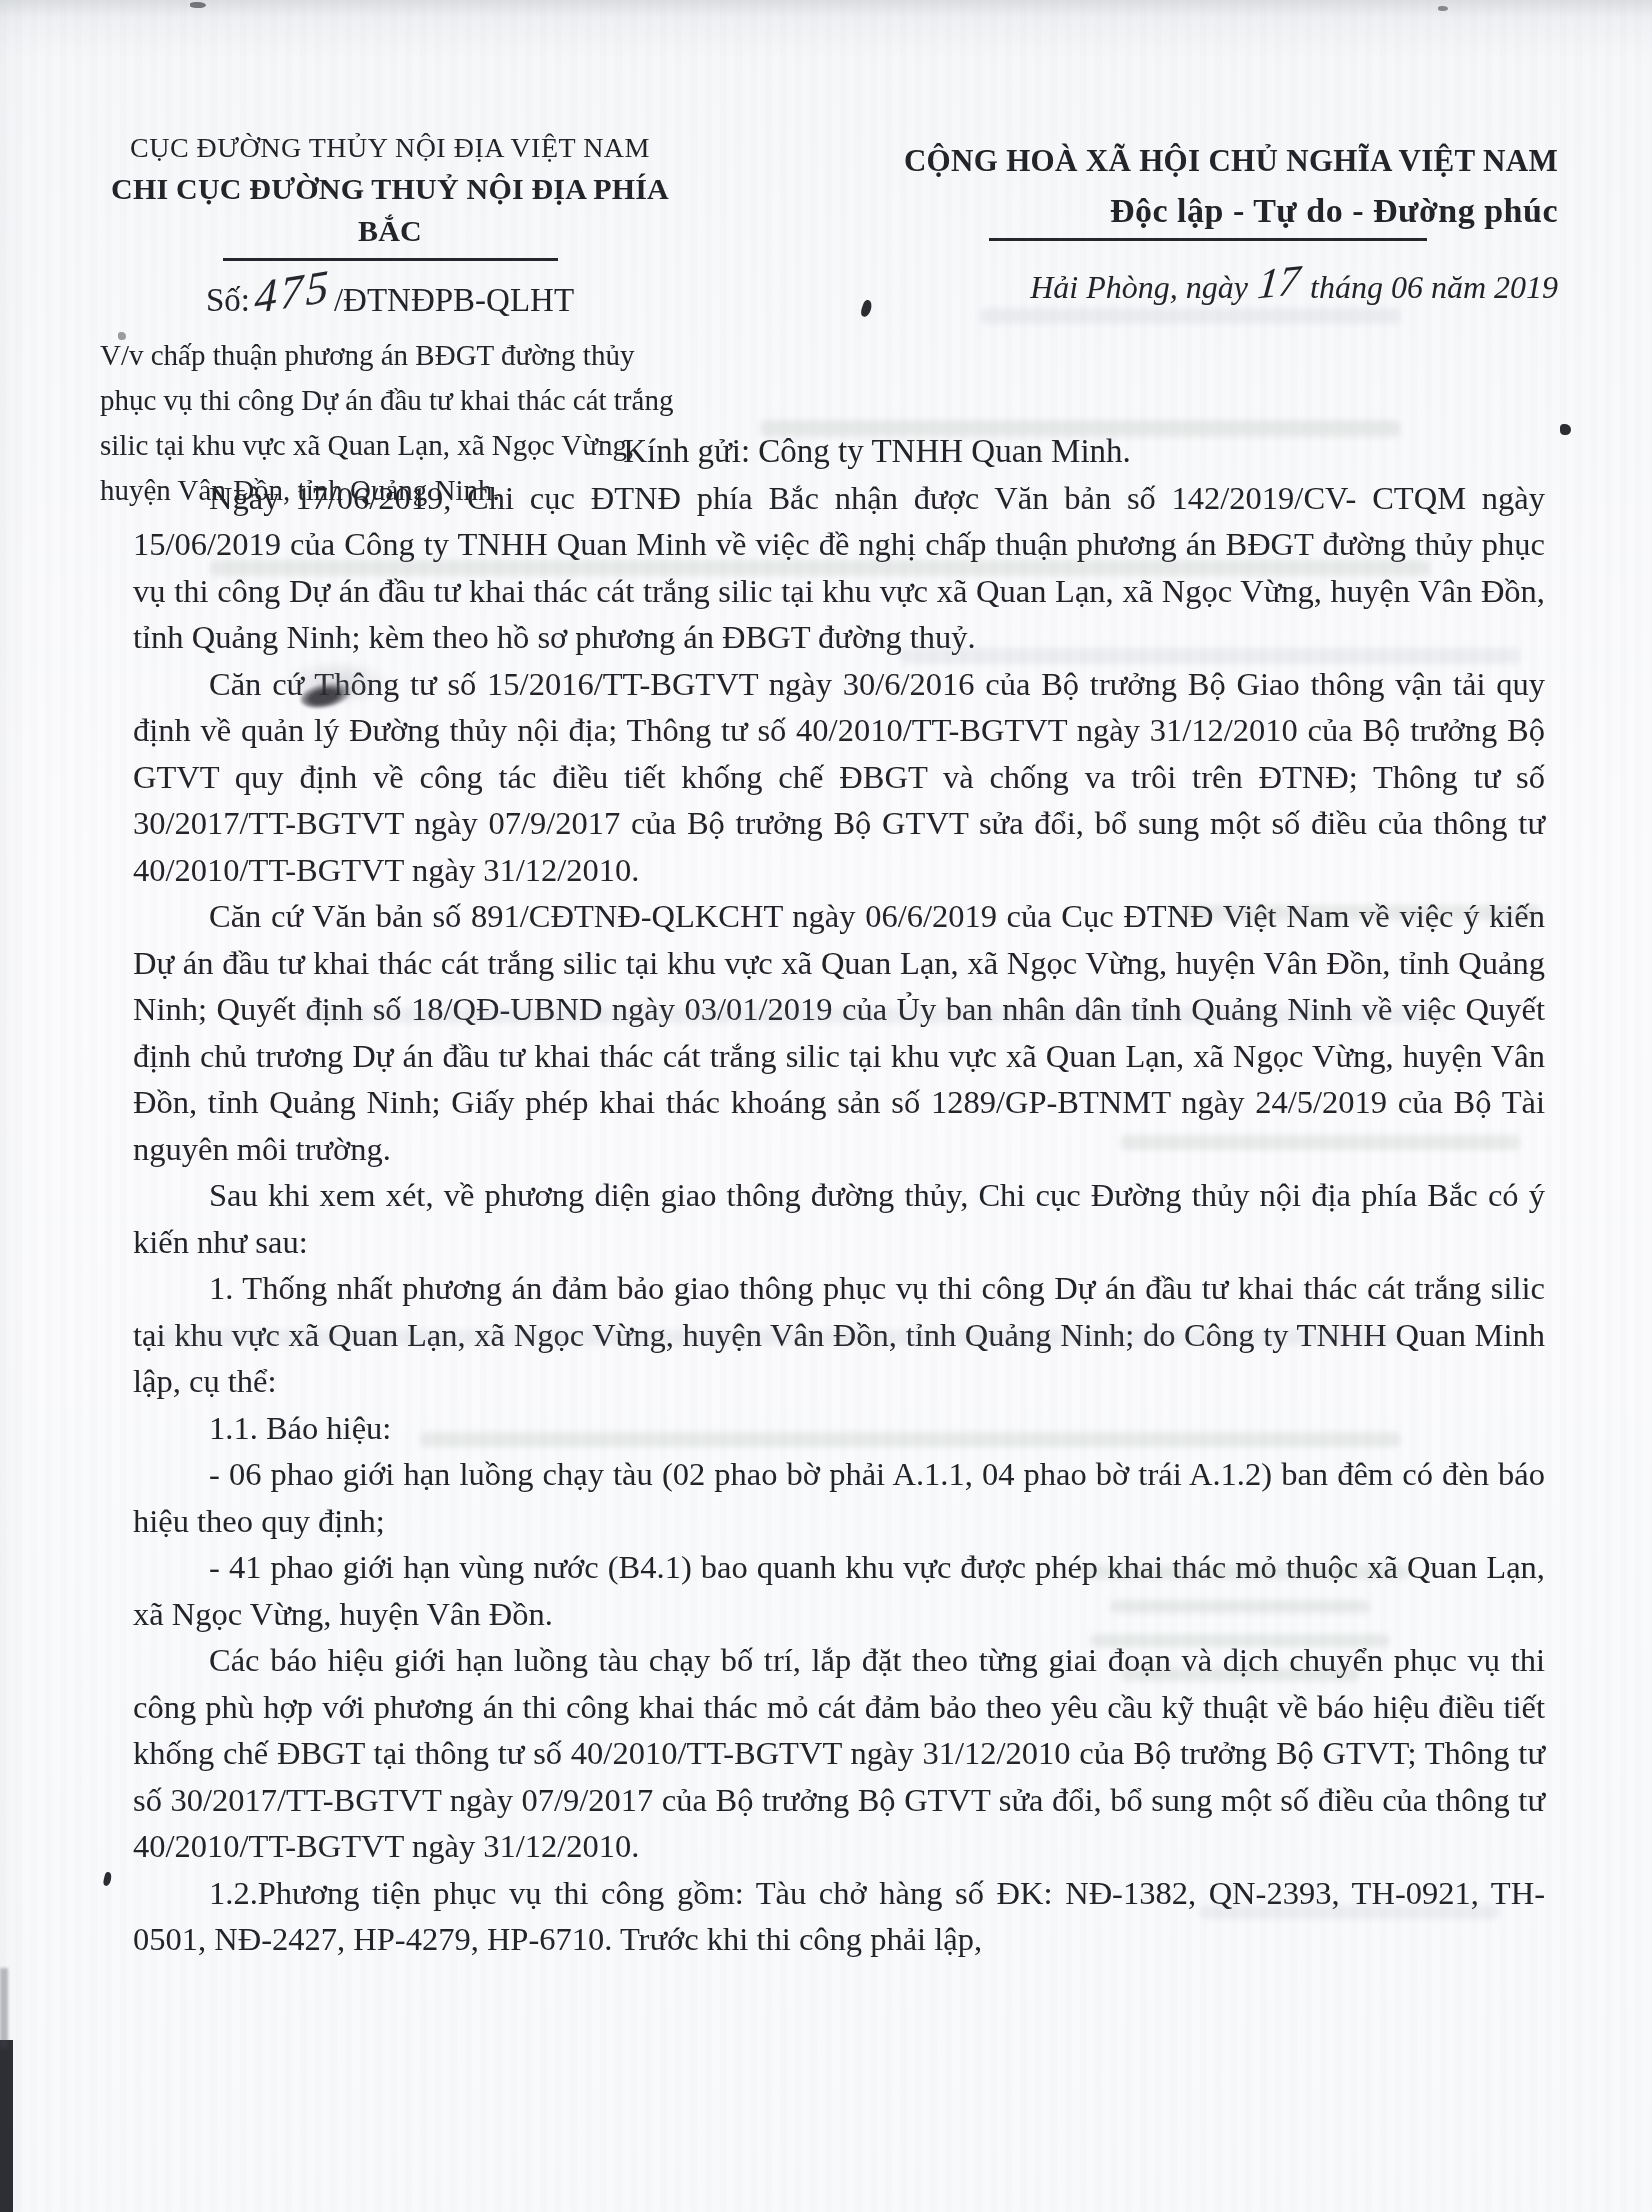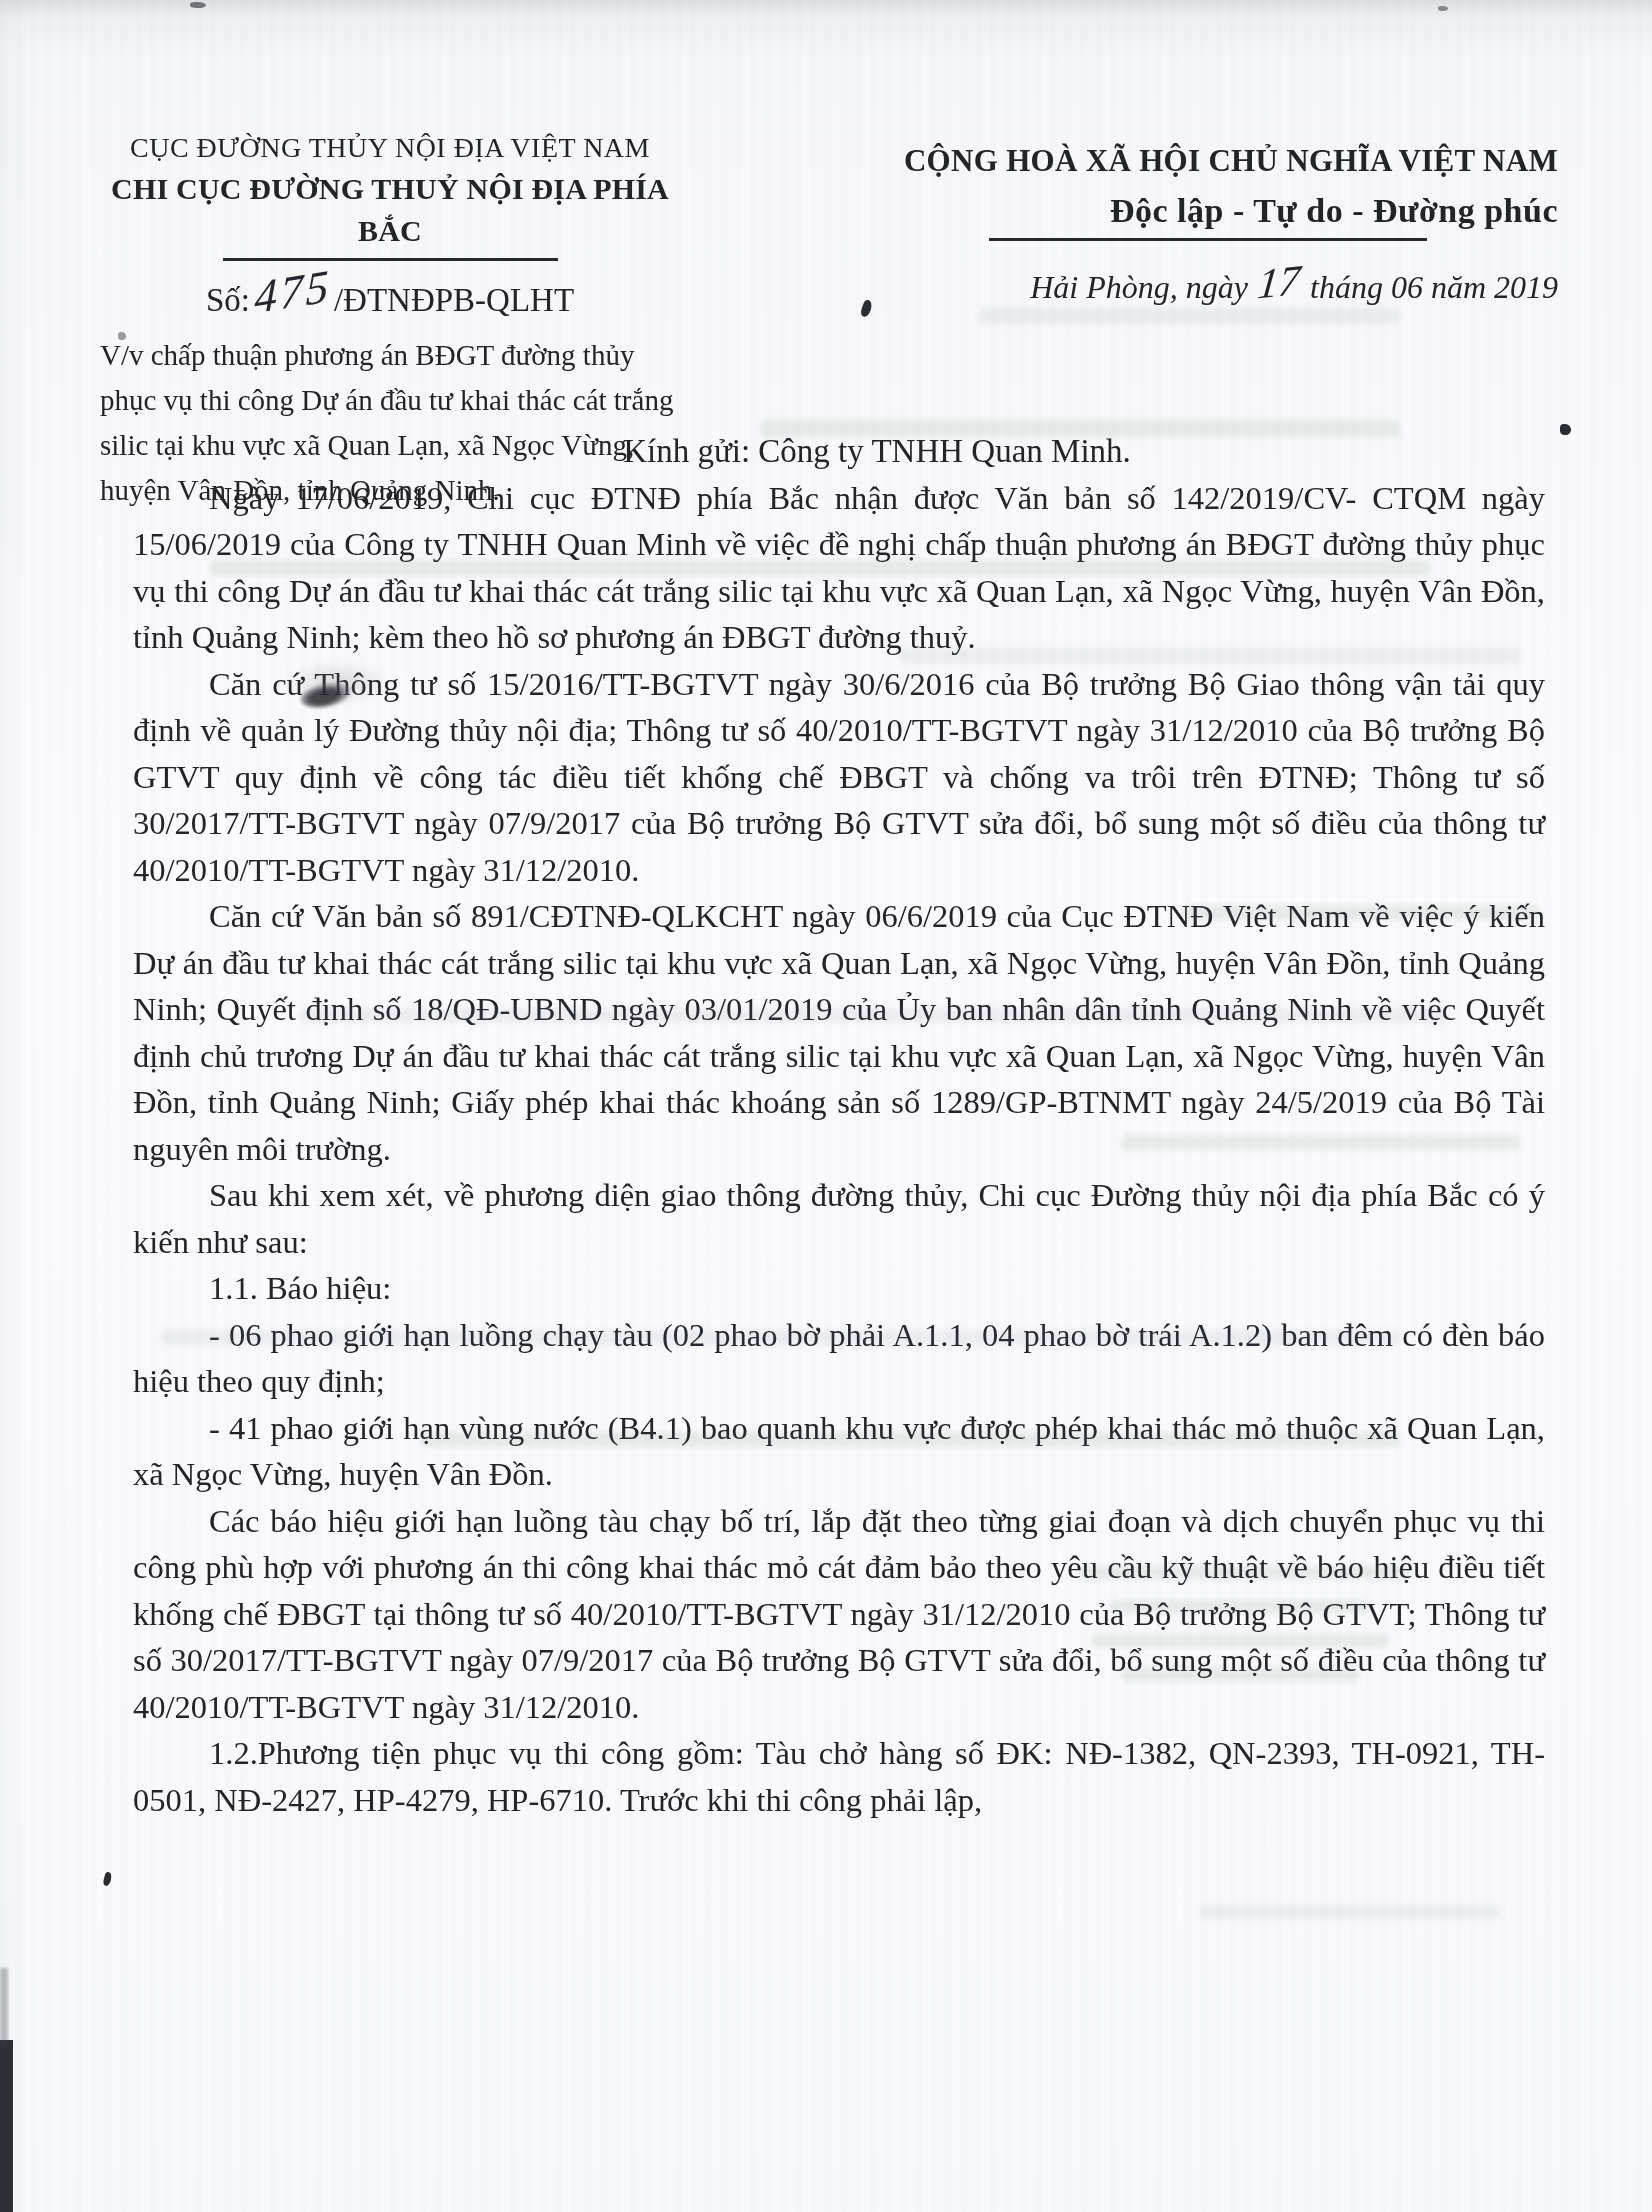--- a/index.html
+++ b/index.html
@@ -99,20 +99,21 @@
       <span>tháng 06 năm 2019</span>
     </div>
   </div>
 
   <div class="doc-body">
     <p class="salutation">Kính gửi: Công ty TNHH Quan Minh.</p>
     <p>Ngày 17/06/2019, Chi cục ĐTNĐ phía Bắc nhận được Văn bản số 142/2019/CV- CTQM ngày 15/06/2019 của Công ty TNHH Quan Minh về việc đề nghị chấp thuận  phương án BĐGT đường thủy phục vụ thi công Dự án đầu tư khai thác cát trắng silic tại khu vực xã Quan Lạn, xã Ngọc Vừng, huyện Vân Đồn, tỉnh Quảng Ninh; kèm theo hồ sơ phương án ĐBGT đường thuỷ.</p>
     <p>Căn cứ Thông tư số 15/2016/TT-BGTVT ngày 30/6/2016 của Bộ trưởng Bộ Giao thông vận tải quy định về quản lý Đường thủy nội địa; Thông tư số 40/2010/TT-BGTVT ngày 31/12/2010 của Bộ trưởng Bộ GTVT quy định về công tác điều tiết khống chế ĐBGT và chống va trôi trên ĐTNĐ; Thông tư số 30/2017/TT-BGTVT ngày 07/9/2017 của Bộ trưởng Bộ GTVT sửa đổi, bổ sung một số điều của thông tư 40/2010/TT-BGTVT ngày 31/12/2010.</p>
     <p>Căn cứ Văn bản số 891/CĐTNĐ-QLKCHT ngày 06/6/2019 của Cục ĐTNĐ Việt Nam về việc ý kiến Dự án đầu tư khai thác cát trắng silic tại khu vực xã Quan Lạn, xã Ngọc Vừng, huyện Vân Đồn, tỉnh Quảng Ninh; Quyết định số 18/QĐ-UBND ngày 03/01/2019 của Ủy ban nhân dân tỉnh Quảng Ninh về việc Quyết định chủ trương Dự án đầu tư khai thác cát trắng silic tại khu vực xã Quan Lạn, xã Ngọc Vừng, huyện Vân Đồn, tỉnh Quảng Ninh; Giấy phép khai thác khoáng sản số 1289/GP-BTNMT ngày 24/5/2019 của Bộ Tài nguyên môi trường.</p>
     <p>Sau khi xem xét, về phương diện giao thông đường thủy, Chi cục Đường thủy nội địa phía Bắc có ý kiến như sau:</p>
+    <p>1. Thống nhất phương án đảm bảo giao thông phục vụ thi công Dự án đầu tư khai thác cát trắng silic tại khu vực xã Quan Lạn, xã Ngọc Vừng, huyện Vân Đồn, tỉnh Quảng Ninh; do Công ty TNHH Quan Minh lập, cụ thể:</p>
     <p>1.1. Báo hiệu:</p>
     <p>- 06 phao giới hạn luồng chạy tàu (02 phao bờ phải A.1.1, 04 phao bờ trái A.1.2) ban đêm có đèn báo hiệu theo quy định;</p>
     <p>- 41 phao giới hạn vùng nước (B4.1) bao quanh khu vực được phép khai thác mỏ thuộc xã Quan Lạn, xã Ngọc Vừng, huyện Vân Đồn.</p>
     <p>Các báo hiệu giới hạn luồng tàu chạy bố trí, lắp đặt theo từng giai đoạn và dịch chuyển phục vụ thi công phù hợp với phương án thi công khai thác mỏ cát đảm bảo theo yêu cầu kỹ thuật về báo hiệu điều tiết khống chế ĐBGT tại thông tư số 40/2010/TT-BGTVT ngày 31/12/2010 của Bộ trưởng Bộ GTVT; Thông tư số 30/2017/TT-BGTVT ngày 07/9/2017 của Bộ trưởng Bộ GTVT sửa đổi, bổ sung một số điều của thông tư 40/2010/TT-BGTVT ngày 31/12/2010.</p>
     <p>1.2.Phương tiện phục vụ thi công gồm: Tàu chở hàng số ĐK: NĐ-1382, QN-2393, TH-0921, TH-0501, NĐ-2427, HP-4279, HP-6710. Trước khi thi công phải lập,</p>
   </div>
 
   <div class="smudge-halo"></div>
   <div class="smudge"></div>
   <div class="edge-strip"></div>

